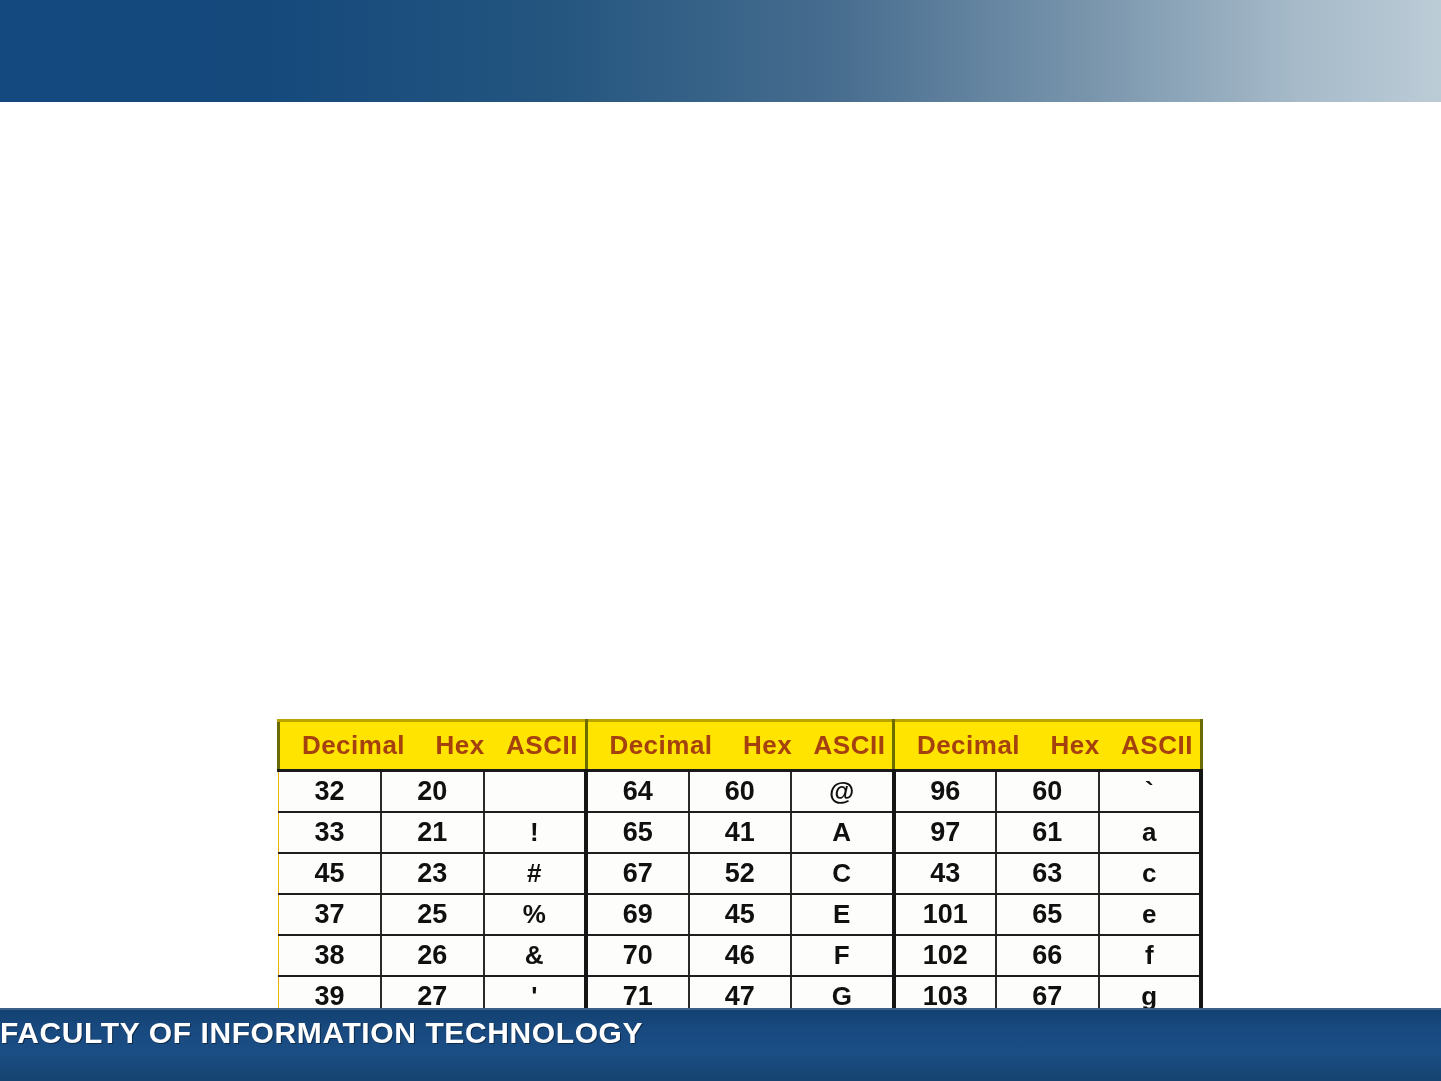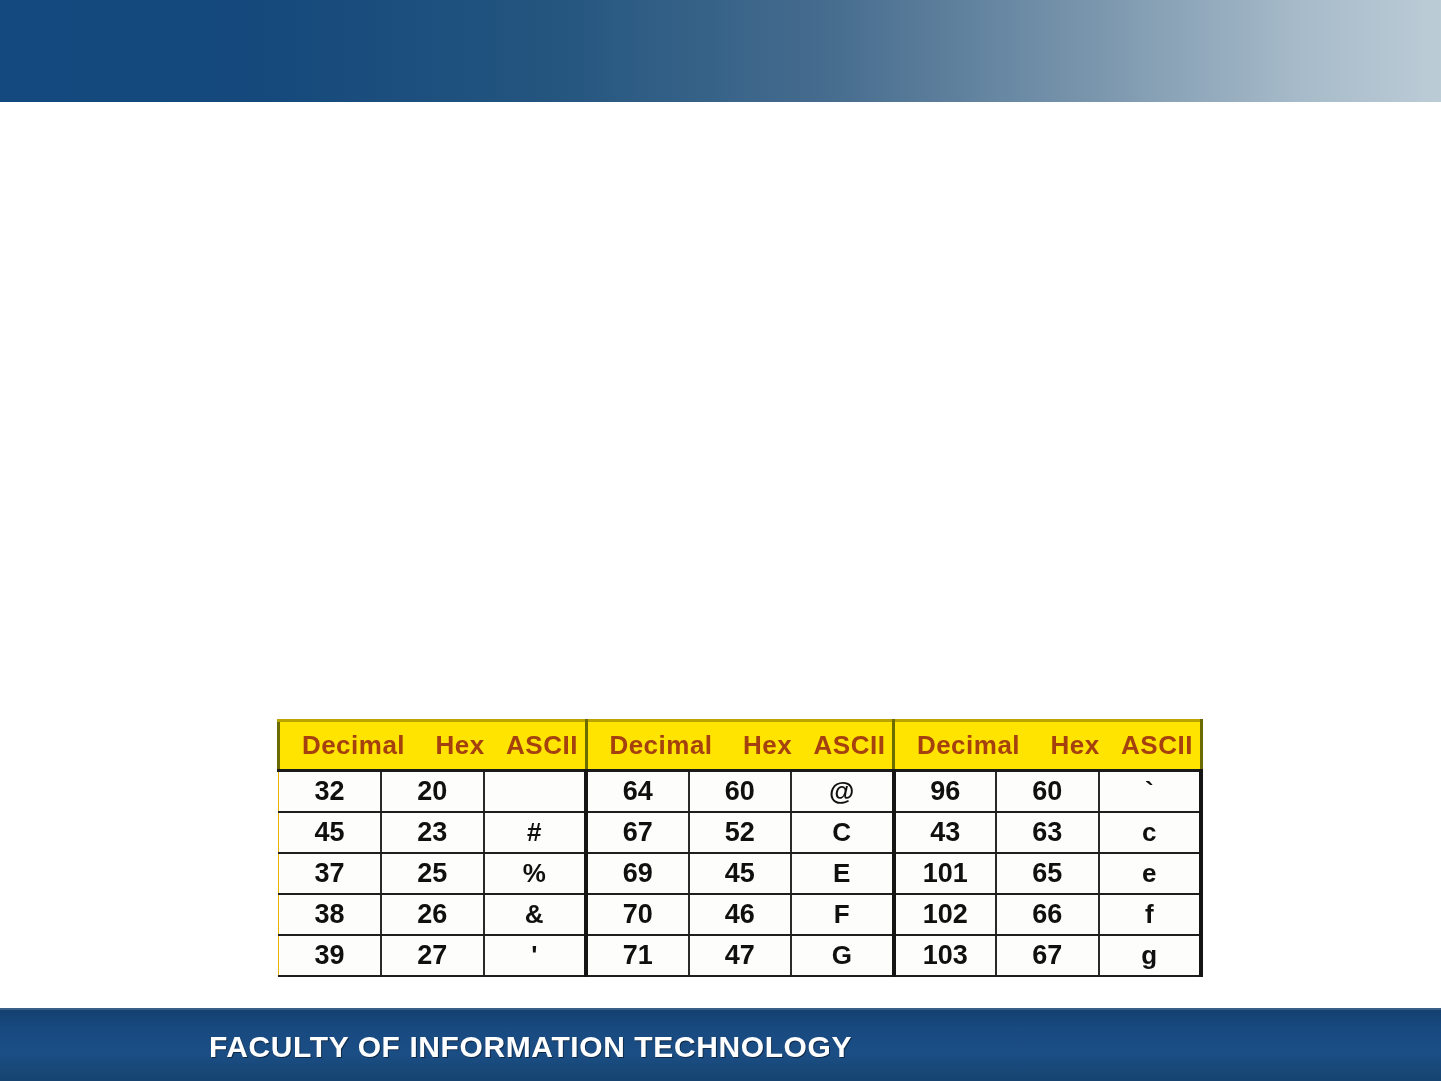--- a/index.html
+++ b/index.html
@@ -132,23 +132,23 @@
   #bottom-banner .hairline {
     position: absolute;
     left: 0; top: 0;
     width: 1441px;
     height: 2px;
     background: #5d7a9a;
     opacity: .55;
   }
   #footer-title {
     position: absolute;
-    left: 0; top: 22px;
-    width: 1441px;
-    text-align: center;
+    left: 0; top: 8px;
+    width: 1441px;
+    text-align: left;
     padding-right: 380px;
     box-sizing: border-box;
     color: #ffffff;
     font-size: 30px;
     font-weight: bold;
     letter-spacing: .6px;
     font-family: "Liberation Sans", sans-serif;
     text-shadow: 1px 1px 0 rgba(0,0,0,.45);
     white-space: nowrap;
   }
@@ -185,20 +185,31 @@
             <td class="hex">20</td>
             <td class="asc blockend"></td>
             <td class="dec blockstart">64</td>
             <td class="hex">60</td>
             <td class="asc blockend">@</td>
             <td class="dec blockstart">96</td>
             <td class="hex">60</td>
             <td class="asc blockend">`</td>
           </tr>
           <tr>
+            <td class="dec blockstart">33</td>
+            <td class="hex">21</td>
+            <td class="asc blockend">!</td>
+            <td class="dec blockstart">65</td>
+            <td class="hex">41</td>
+            <td class="asc blockend">A</td>
+            <td class="dec blockstart">97</td>
+            <td class="hex">61</td>
+            <td class="asc blockend">a</td>
+          </tr>
+          <tr>
             <td class="dec blockstart">45</td>
             <td class="hex">23</td>
             <td class="asc blockend">#</td>
             <td class="dec blockstart">67</td>
             <td class="hex">52</td>
             <td class="asc blockend">C</td>
             <td class="dec blockstart">43</td>
             <td class="hex">63</td>
             <td class="asc blockend">c</td>
           </tr>

